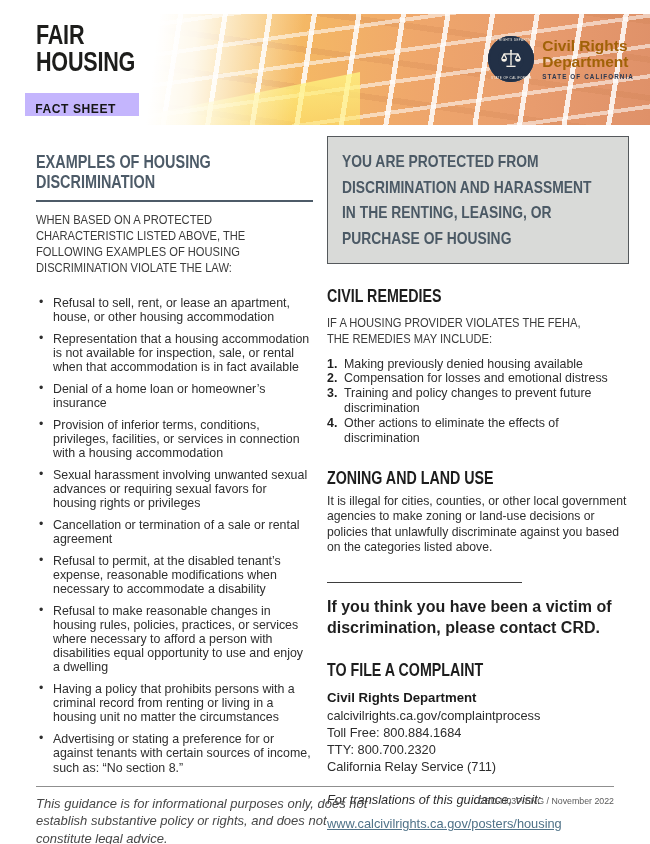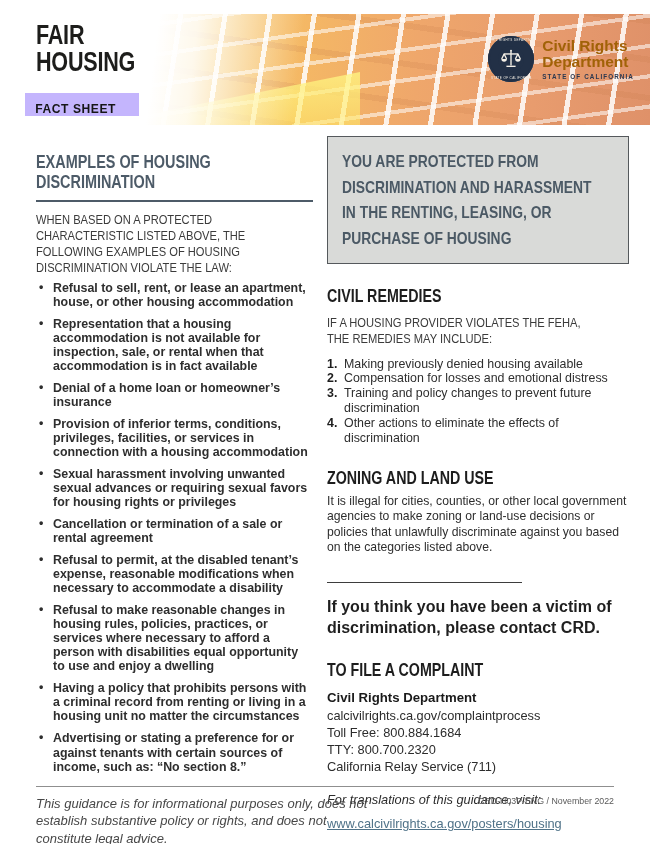--- a/index.html
+++ b/index.html
@@ -65,21 +65,21 @@
   .col-right{width:302px;}
   .h-slate{
     margin:27px 0 0 0;font-size:18.5px;font-weight:800;color:#4d5b68;line-height:1.07;
     white-space:pre;transform:scaleX(.78);transform-origin:0 0;letter-spacing:0;
   }
   .rule-slate{height:2px;background:#4d5b68;margin:8px 0 10px 0;border:0;}
   .upper-intro{
     font-size:12.4px;color:#3b3b3b;line-height:1.3;margin:0 0 0 0;
     white-space:pre;transform:scaleX(.9);transform-origin:0 0;
   }
-  .bullets{list-style:none;margin:5px 0 0 0;padding:0;font-weight:bold;}
+  .bullets{list-style:none;margin:20px 0 0 0;padding:0;}
   .bullets li{
     position:relative;padding-left:17px;font-size:12.4px;line-height:1.13;
     color:#2e2e2e;margin-bottom:8px;
   }
   .bullets li::before{content:"•";position:absolute;left:3px;top:-1px;color:#2e2e2e;}
   
   .protect-box{
     margin-top:11px;background:#d9dad8;border:1.5px solid #55595c;
     padding:12px 14px;box-sizing:border-box;width:302px;
   }

